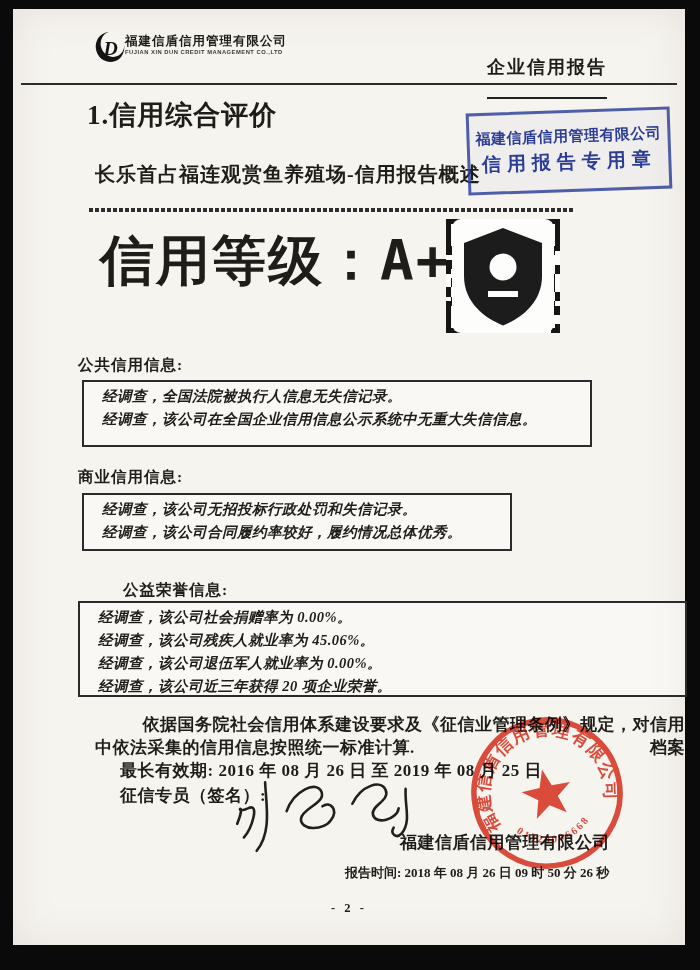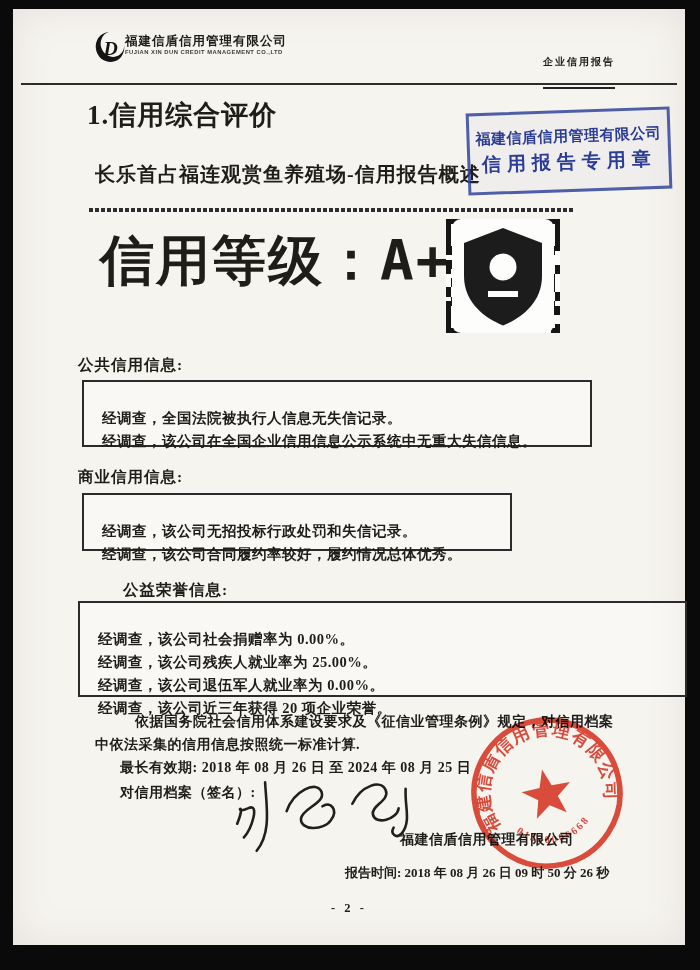--- a/index.html
+++ b/index.html
@@ -7,21 +7,21 @@
          font-family:"Liberation Serif","DejaVu Serif",serif;color:#1f1d1a;}
   .page{position:absolute;left:13px;top:9px;width:672px;height:936px;background:#f6f4ef;
         box-shadow:inset 0 0 40px rgba(120,110,95,.12);}
   .abs{position:absolute;}
 
   
   .logo{left:80px;top:19px;width:34px;height:38px;}
   .co-block{left:112px;top:26px;line-height:1.1;}
   .co-cn{font-size:12.5px;font-weight:bold;letter-spacing:1px;font-family:"Liberation Sans","DejaVu Sans",sans-serif;}
   .co-en{font-size:5.8px;letter-spacing:.5px;color:#3a3a3a;font-family:"Liberation Sans","DejaVu Sans",sans-serif;font-weight:bold;}
-  .report-type{top:46px;right:70px;font-size:10px;font-weight:bold;letter-spacing:2px;
+  .report-type{top:46px;right:78px;font-size:18px;font-weight:bold;letter-spacing:2px;
                border-bottom:2px solid #222;padding-bottom:18px;}
   .header-rule{left:8px;right:8px;top:74px;height:2px;background:#2c2c2c;}
 
   
   .h1{left:74px;top:88px;font-size:27px;font-weight:bold;letter-spacing:1px;}
   .subtitle{left:82px;top:152px;font-size:20px;font-weight:bold;letter-spacing:1px;}
   .dash-rule{left:76px;top:199px;width:486px;height:4px;
              background:repeating-linear-gradient(90deg,#2e2e2e 0 4px,transparent 4px 6px);}
 
   
@@ -37,25 +37,25 @@
           font-family:"Liberation Sans","DejaVu Sans",sans-serif;}
   .rating .val{font-family:"DejaVu Sans Mono",monospace;font-weight:600;font-size:56px;}
 
   
   .qr{left:433px;top:210px;width:114px;height:114px;background:#fdfdfb;}
   .qr svg{display:block;width:100%;height:100%;}
   .qr .shield{position:absolute;left:50%;top:50%;transform:translate(-50%,-50%);}
 
   
   .sec-title{font-size:15.5px;font-weight:bold;letter-spacing:1px;}
-  .info-box{border:2px solid #2b2b2b;box-sizing:border-box;padding:25px 0 0 18px;background:rgba(255,255,255,.35);}
+  .info-box{border:2px solid #2b2b2b;box-sizing:border-box;padding:3px 0 0 18px;background:rgba(255,255,255,.35);font-style:italic;}
   .info-line{font-size:14.5px;font-weight:bold;line-height:23px;letter-spacing:.5px;}
 
   
-  .foot{font-size:14px;font-weight:bold;letter-spacing:.5px;text-align:right;}
+  .foot{font-size:17px;font-weight:bold;letter-spacing:.5px;text-align:right;}
   .report-time{font-size:13px;font-weight:bold;}
   .pagenum{left:0;right:0;top:892px;text-align:center;font-size:12.5px;font-weight:bold;letter-spacing:3px;}
 
   
   .red-seal{left:454px;top:704px;width:160px;height:160px;transform:rotate(-12deg);
             opacity:.88;mix-blend-mode:multiply;}
 
   .signature{left:210px;top:758px;width:210px;height:100px;transform:rotate(-3deg);}
 </style>
 </head>
@@ -441,29 +441,29 @@
 
     <div class="abs sec-title" style="left:65px;top:458px;">商业信用信息:</div>
     <div class="abs info-box" style="left:69px;top:484px;width:430px;height:58px;">
       <div class="info-line">经调查，该公司无招投标行政处罚和失信记录。</div>
       <div class="info-line">经调查，该公司合同履约率较好，履约情况总体优秀。</div>
     </div>
 
     <div class="abs sec-title" style="left:65px;top:571px;margin-left:45px;">公益荣誉信息:</div>
     <div class="abs info-box" style="left:65px;top:592px;width:609px;height:96px;">
       <div class="info-line">经调查，该公司社会捐赠率为 0.00%。</div>
-      <div class="info-line">经调查，该公司残疾人就业率为 25.00%。</div>
+      <div class="info-line">经调查，该公司残疾人就业率为 45.06%。</div>
       <div class="info-line">经调查，该公司退伍军人就业率为 0.00%。</div>
       <div class="info-line">经调查，该公司近三年获得 20 项企业荣誉。</div>
     </div>
 
     <div class="abs foot" style="left:122px;top:704px;">依据国务院社会信用体系建设要求及《征信业管理条例》规定，对信用档案</div>
     <div class="abs foot" style="left:82px;top:727px;">中依法采集的信用信息按照统一标准计算.</div>
-    <div class="abs foot" style="left:107px;top:750px;">最长有效期: 2018 年 08 月 26 日  至  2024 年 08 月 25 日</div>
-    <div class="abs foot" style="left:107px;top:775px;">对信用档案（签名）:</div>
+    <div class="abs foot" style="left:107px;top:750px;">最长有效期: 2016 年 08 月 26 日  至  2019 年 08 月 25 日</div>
+    <div class="abs foot" style="left:107px;top:775px;">征信专员（签名）:</div>
 
     <svg class="abs signature" viewBox="0 0 210 100" fill="none" stroke="#23201c" stroke-width="2.6" stroke-linecap="round">
       <path d="M14,52 C26,26 8,44 26,37 C38,32 28,58 20,66"></path>
       <path d="M44,12 C44,36 48,62 32,80"></path>
       <path d="M64,42 C72,22 96,12 100,25 C103,36 80,40 78,50 C76,62 100,64 108,53 C116,43 108,34 100,39"></path>
       <path d="M130,38 C140,20 160,15 164,26 C168,37 148,41 150,50 C152,61 174,56 176,45"></path>
       <path d="M184,26 C182,44 188,58 178,70 C172,76 166,70 170,64"></path>
     </svg>
 
     <div class="abs foot" style="left:387px;top:822px;">福建信盾信用管理有限公司</div>

